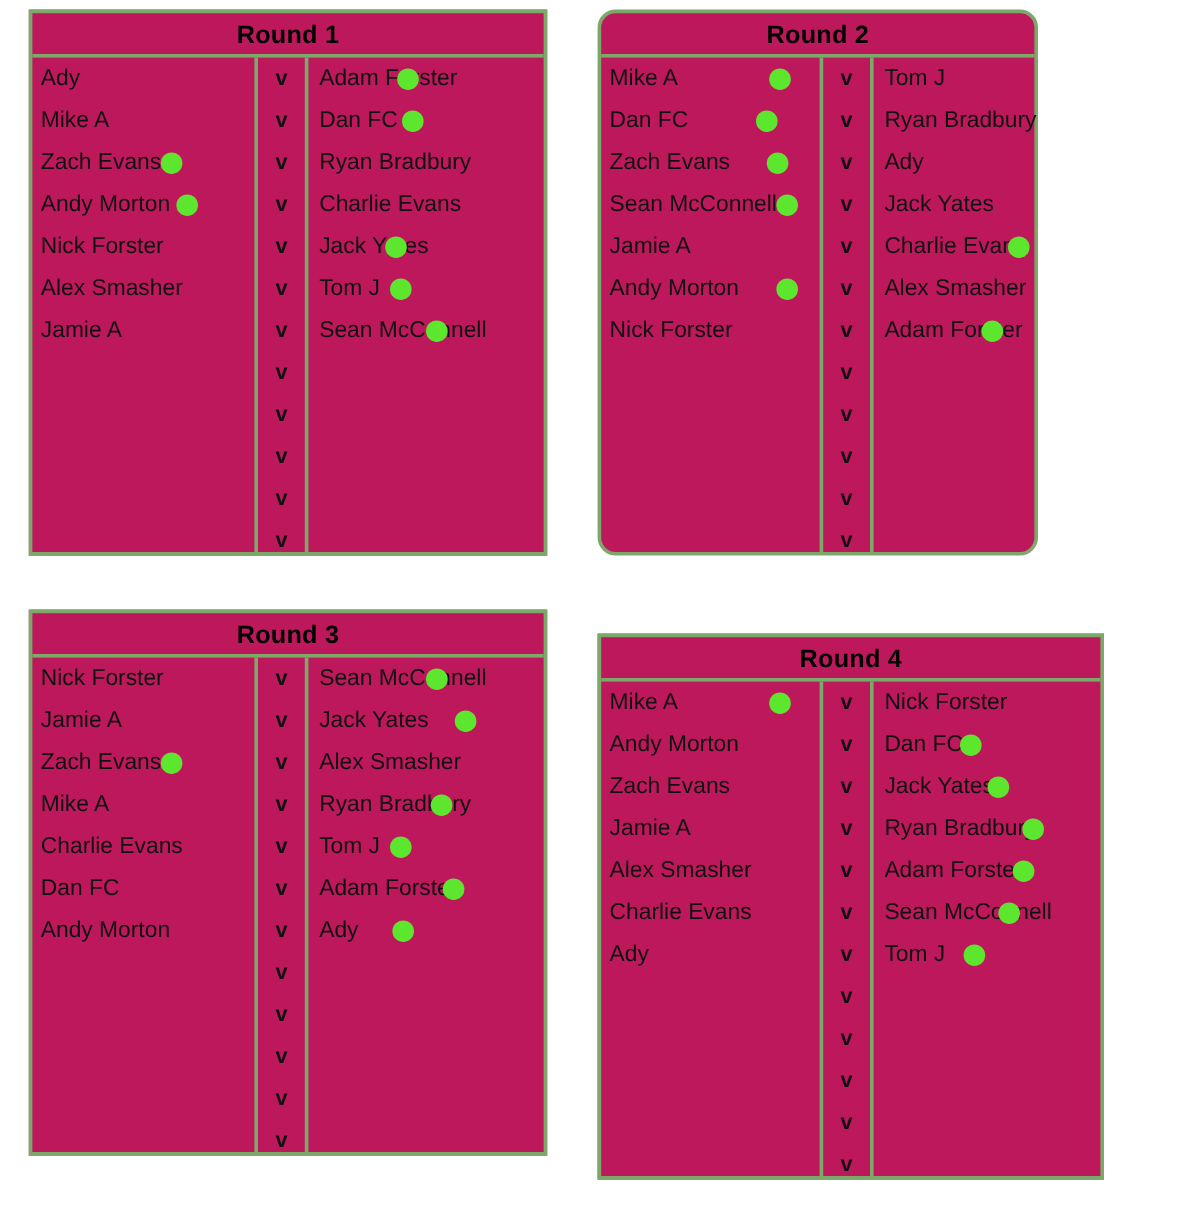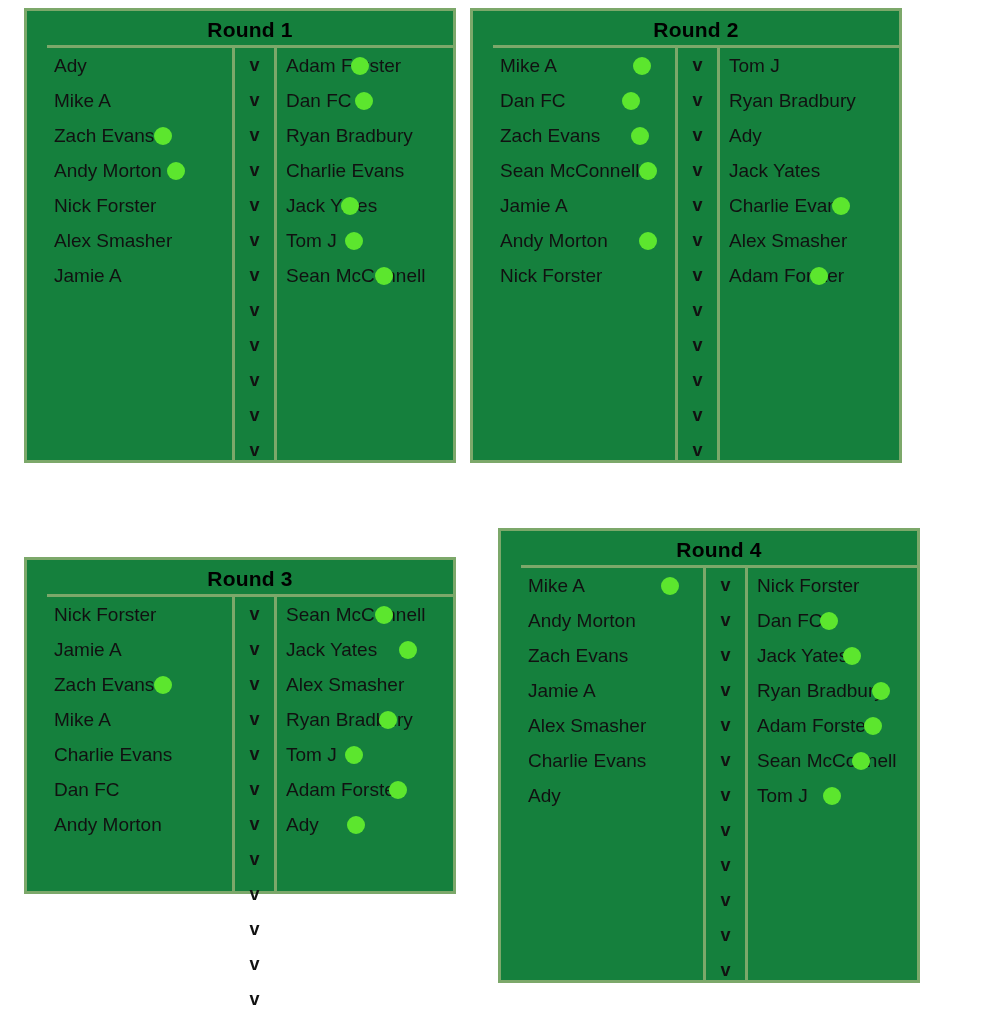--- a/index.html
+++ b/index.html
@@ -17,28 +17,27 @@
   #board {
     position: relative;
     width: 987px;
     height: 1011px;
   }
 
   .round-table {
     position: absolute;
     box-sizing: border-box;
     border: 3px solid #7ca86a;
-    background: #15803d;
-    padding-left: 20px;
+    background: #be185d;
   }
 
   
   .round-table.r1 { left: 24px;  top: 8px;   width: 432px; height: 455px; }
-  .round-table.r2 { left: 470px; top: 8px;   width: 432px; height: 455px; }
-  .round-table.r3 { left: 24px;  top: 557px; width: 432px; height: 337px; }
+  .round-table.r2 { left: 498px; top: 8px;   width: 367px; height: 455px; border-radius: 15px; }
+  .round-table.r3 { left: 24px;  top: 508px; width: 432px; height: 455px; }
   .round-table.r4 { left: 498px; top: 528px; width: 422px; height: 455px; }
 
   .round-header {
     height: 37px;
     line-height: 37px;
     text-align: center;
     font-size: 21px;
     font-weight: bold;
     color: #000000;
     border-bottom: 3px solid #7ca86a;

